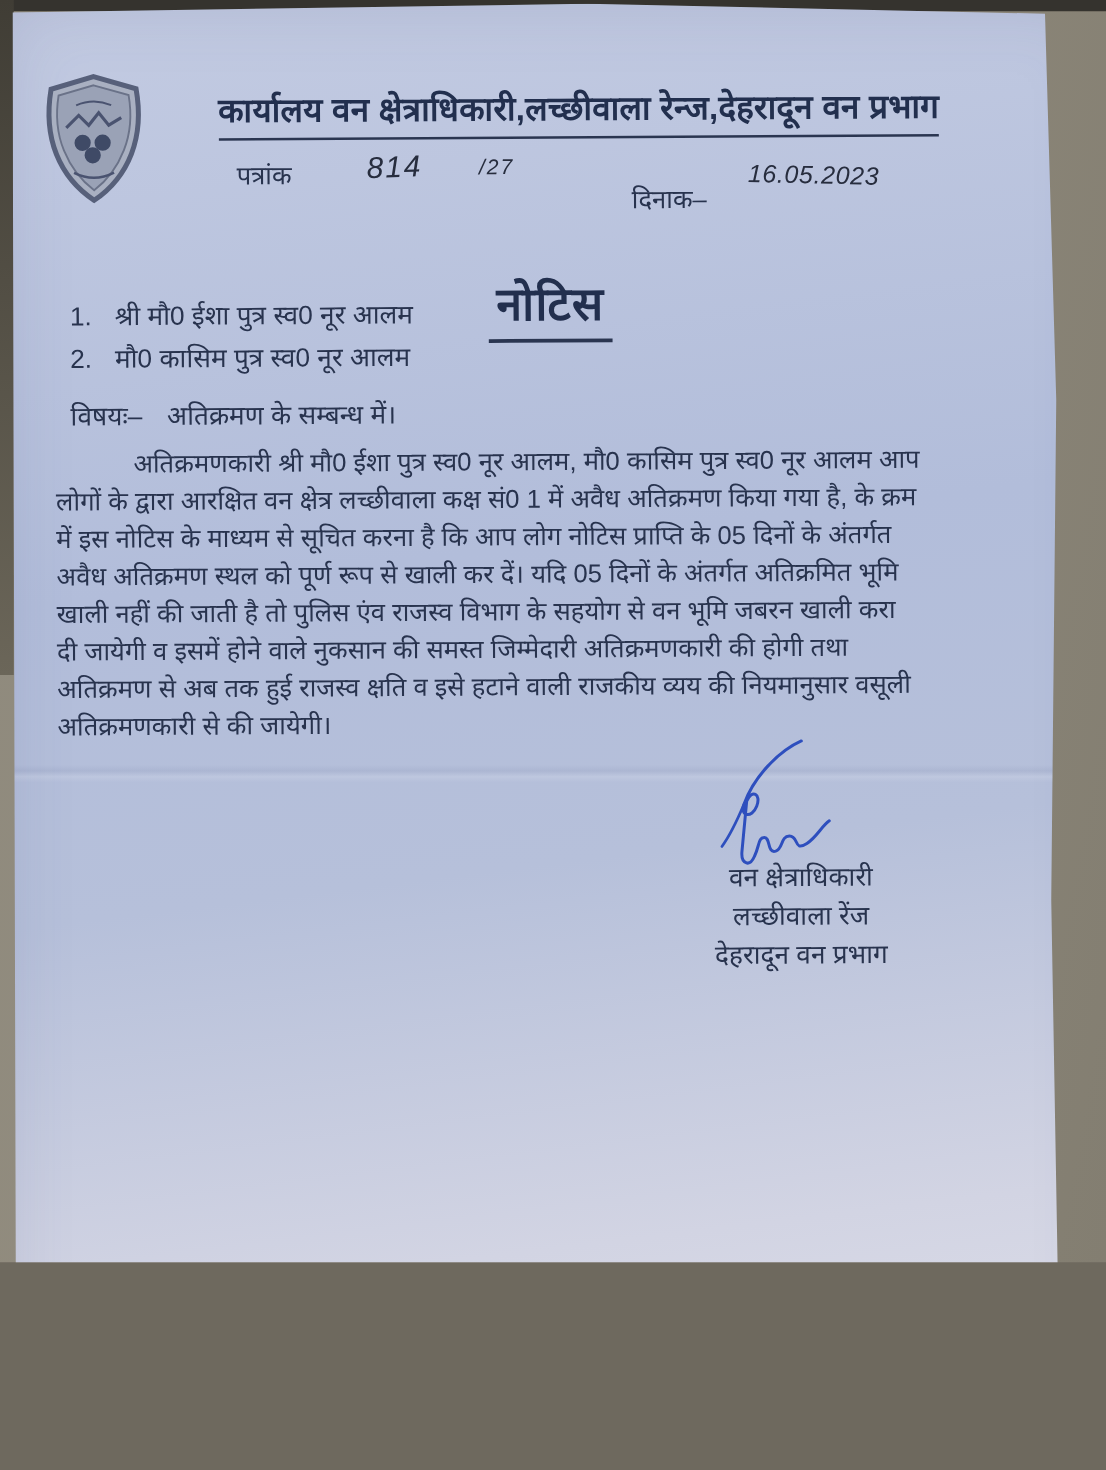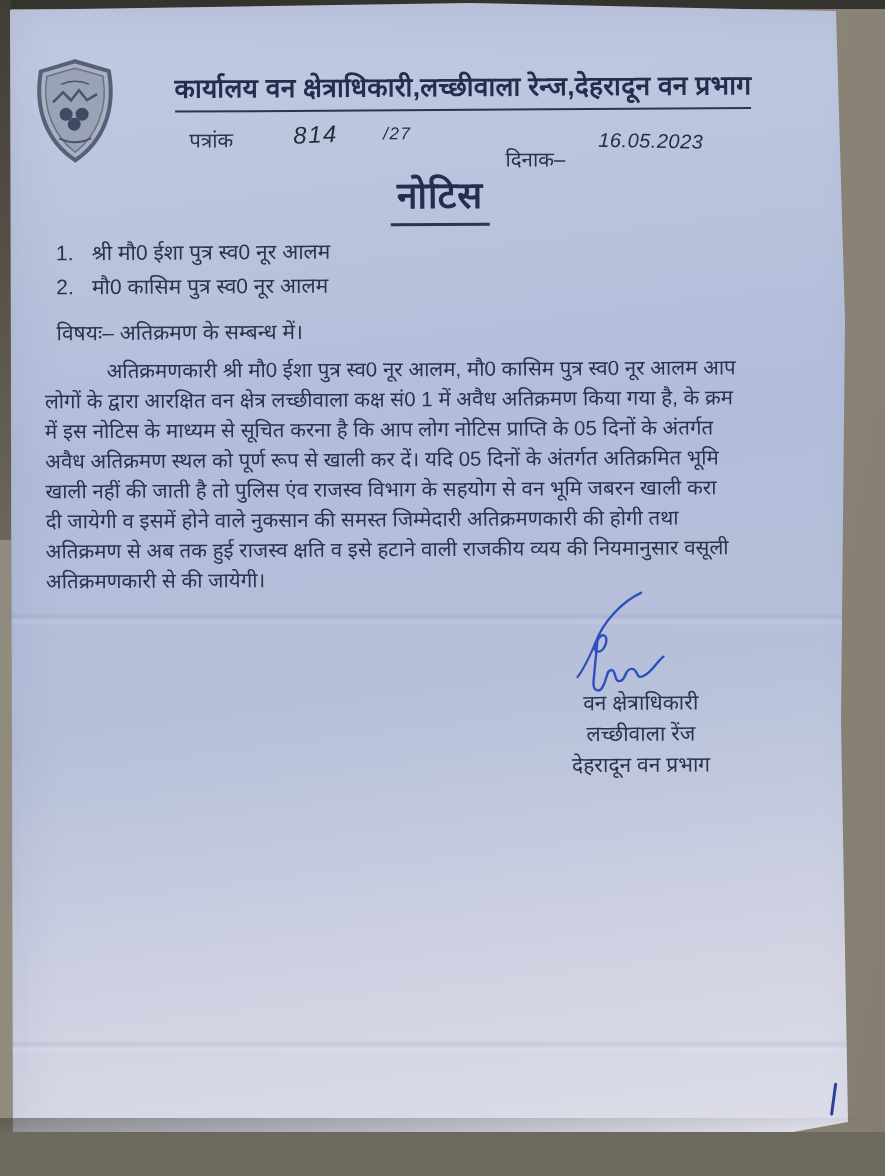--- a/index.html
+++ b/index.html
@@ -1,16 +1,16 @@
 <!DOCTYPE html>
 <html><head>
 <meta charset="utf-8">
 <style>
   html,body{margin:0;padding:0;background:#6e695e;}
-  #stage{position:relative;width:885px;height:1132px;overflow:hidden;
+  #stage{position:relative;width:885px;height:1010px;overflow:hidden;
          font-family:"Liberation Sans","DejaVu Sans",sans-serif;
          background:linear-gradient(100deg,#8f8a7d 0%,#938d7f 40%,#837e71 100%);}
   
   .bg-top-strip{position:absolute;left:0;top:0;width:885px;height:9px;background:#35332e;}
   .bg-left-strip{position:absolute;left:0;top:0;width:11px;height:540px;background:linear-gradient(#403d35,#6b6659);}
   .bg-bottom-shadow{position:absolute;left:0;top:1118px;width:885px;height:58px;
          background:linear-gradient(175deg,rgba(40,38,33,.45),rgba(0,0,0,0) 60%);}
   
   #paper{position:absolute;left:0;top:0;width:885px;height:1176px;
          clip-path:polygon(10px 10px,470px 3px,836px 11px,845px 320px,841px 720px,848px 1122px,
@@ -24,27 +24,27 @@
   
   .emblem{position:absolute;left:32px;top:56px;width:92px;height:106px;}
   .office-title{position:absolute;left:108px;top:68px;width:716px;text-align:center;
          font-size:26.5px;font-weight:bold;color:#222f4e;letter-spacing:.2px;}
   .office-title span{display:inline-block;border-bottom:2.5px solid #2a3550;padding-bottom:5px;}
   .meta-label{position:absolute;font-size:20.5px;color:#28334e;}
   .hand{font-style:italic;color:#272d3e;letter-spacing:1.5px;}
   
   .notice-title{position:absolute;left:0;top:168px;width:885px;text-align:center;}
   .notice-title span{display:inline-block;font-size:37px;font-weight:bold;color:#222f4e;
-         border-bottom:3px solid #2a3550;padding:0 6px 4px 6px;letter-spacing:1px;}
+         border-bottom:3px solid #2a3550;padding:0 6px 4px 6px;letter-spacing:1px;margin-top:48px;}
   
   .recipient{position:absolute;left:58px;font-size:21px;color:#28334e;white-space:nowrap;}
   .recipient .no{display:inline-block;width:30px;}
   
   .subject-row{position:absolute;left:58px;top:316px;font-size:21px;color:#28334e;white-space:nowrap;}
-  .subject-row .lbl{}
+  .subject-row .lbl{margin-right:14px;}
   
   .body-line{position:absolute;left:46px;width:800px;font-size:20.5px;color:#28334e;white-space:nowrap;}
   .indent{padding-left:62px;}
   
   .signature-svg{position:absolute;left:553px;top:588px;width:155px;height:118px;}
   .sign-block{position:absolute;left:520px;top:688px;width:240px;text-align:center;
          font-size:21px;line-height:31px;color:#28334e;}
   .pen-slash{position:absolute;left:829px;top:1085px;width:3px;height:33px;background:#2b3f9e;
          transform:rotate(8deg);border-radius:2px;}
 </style>

